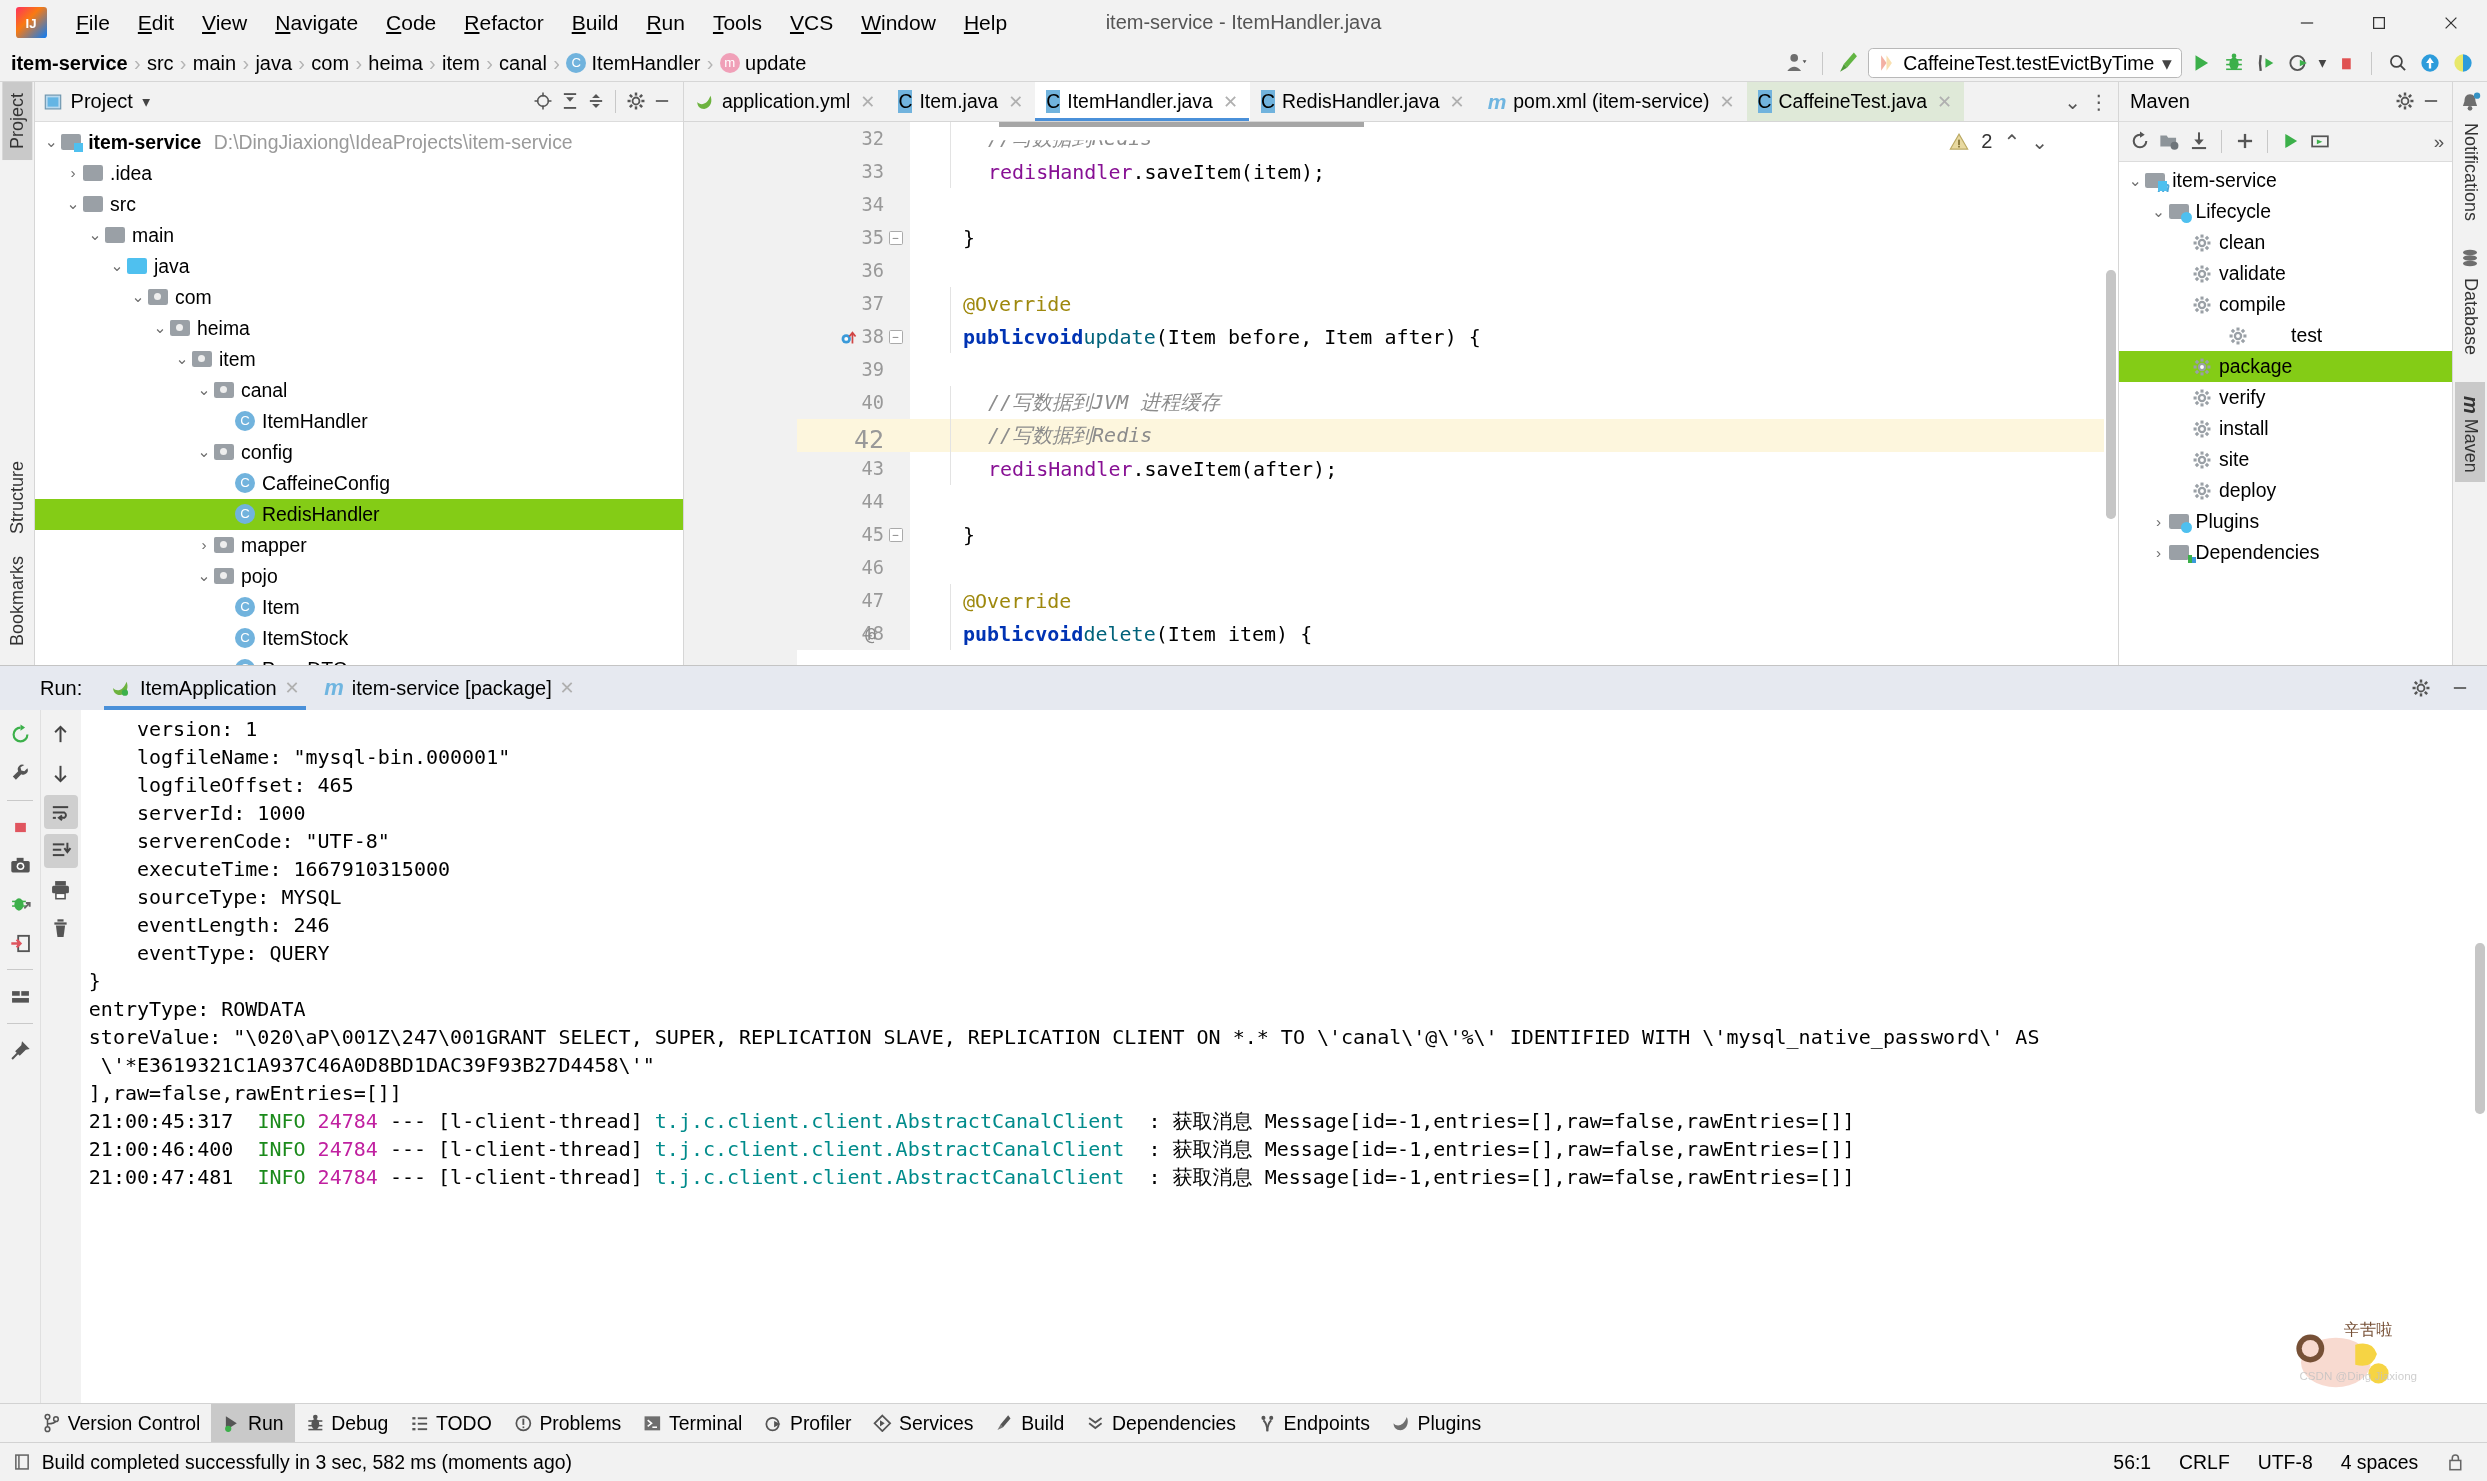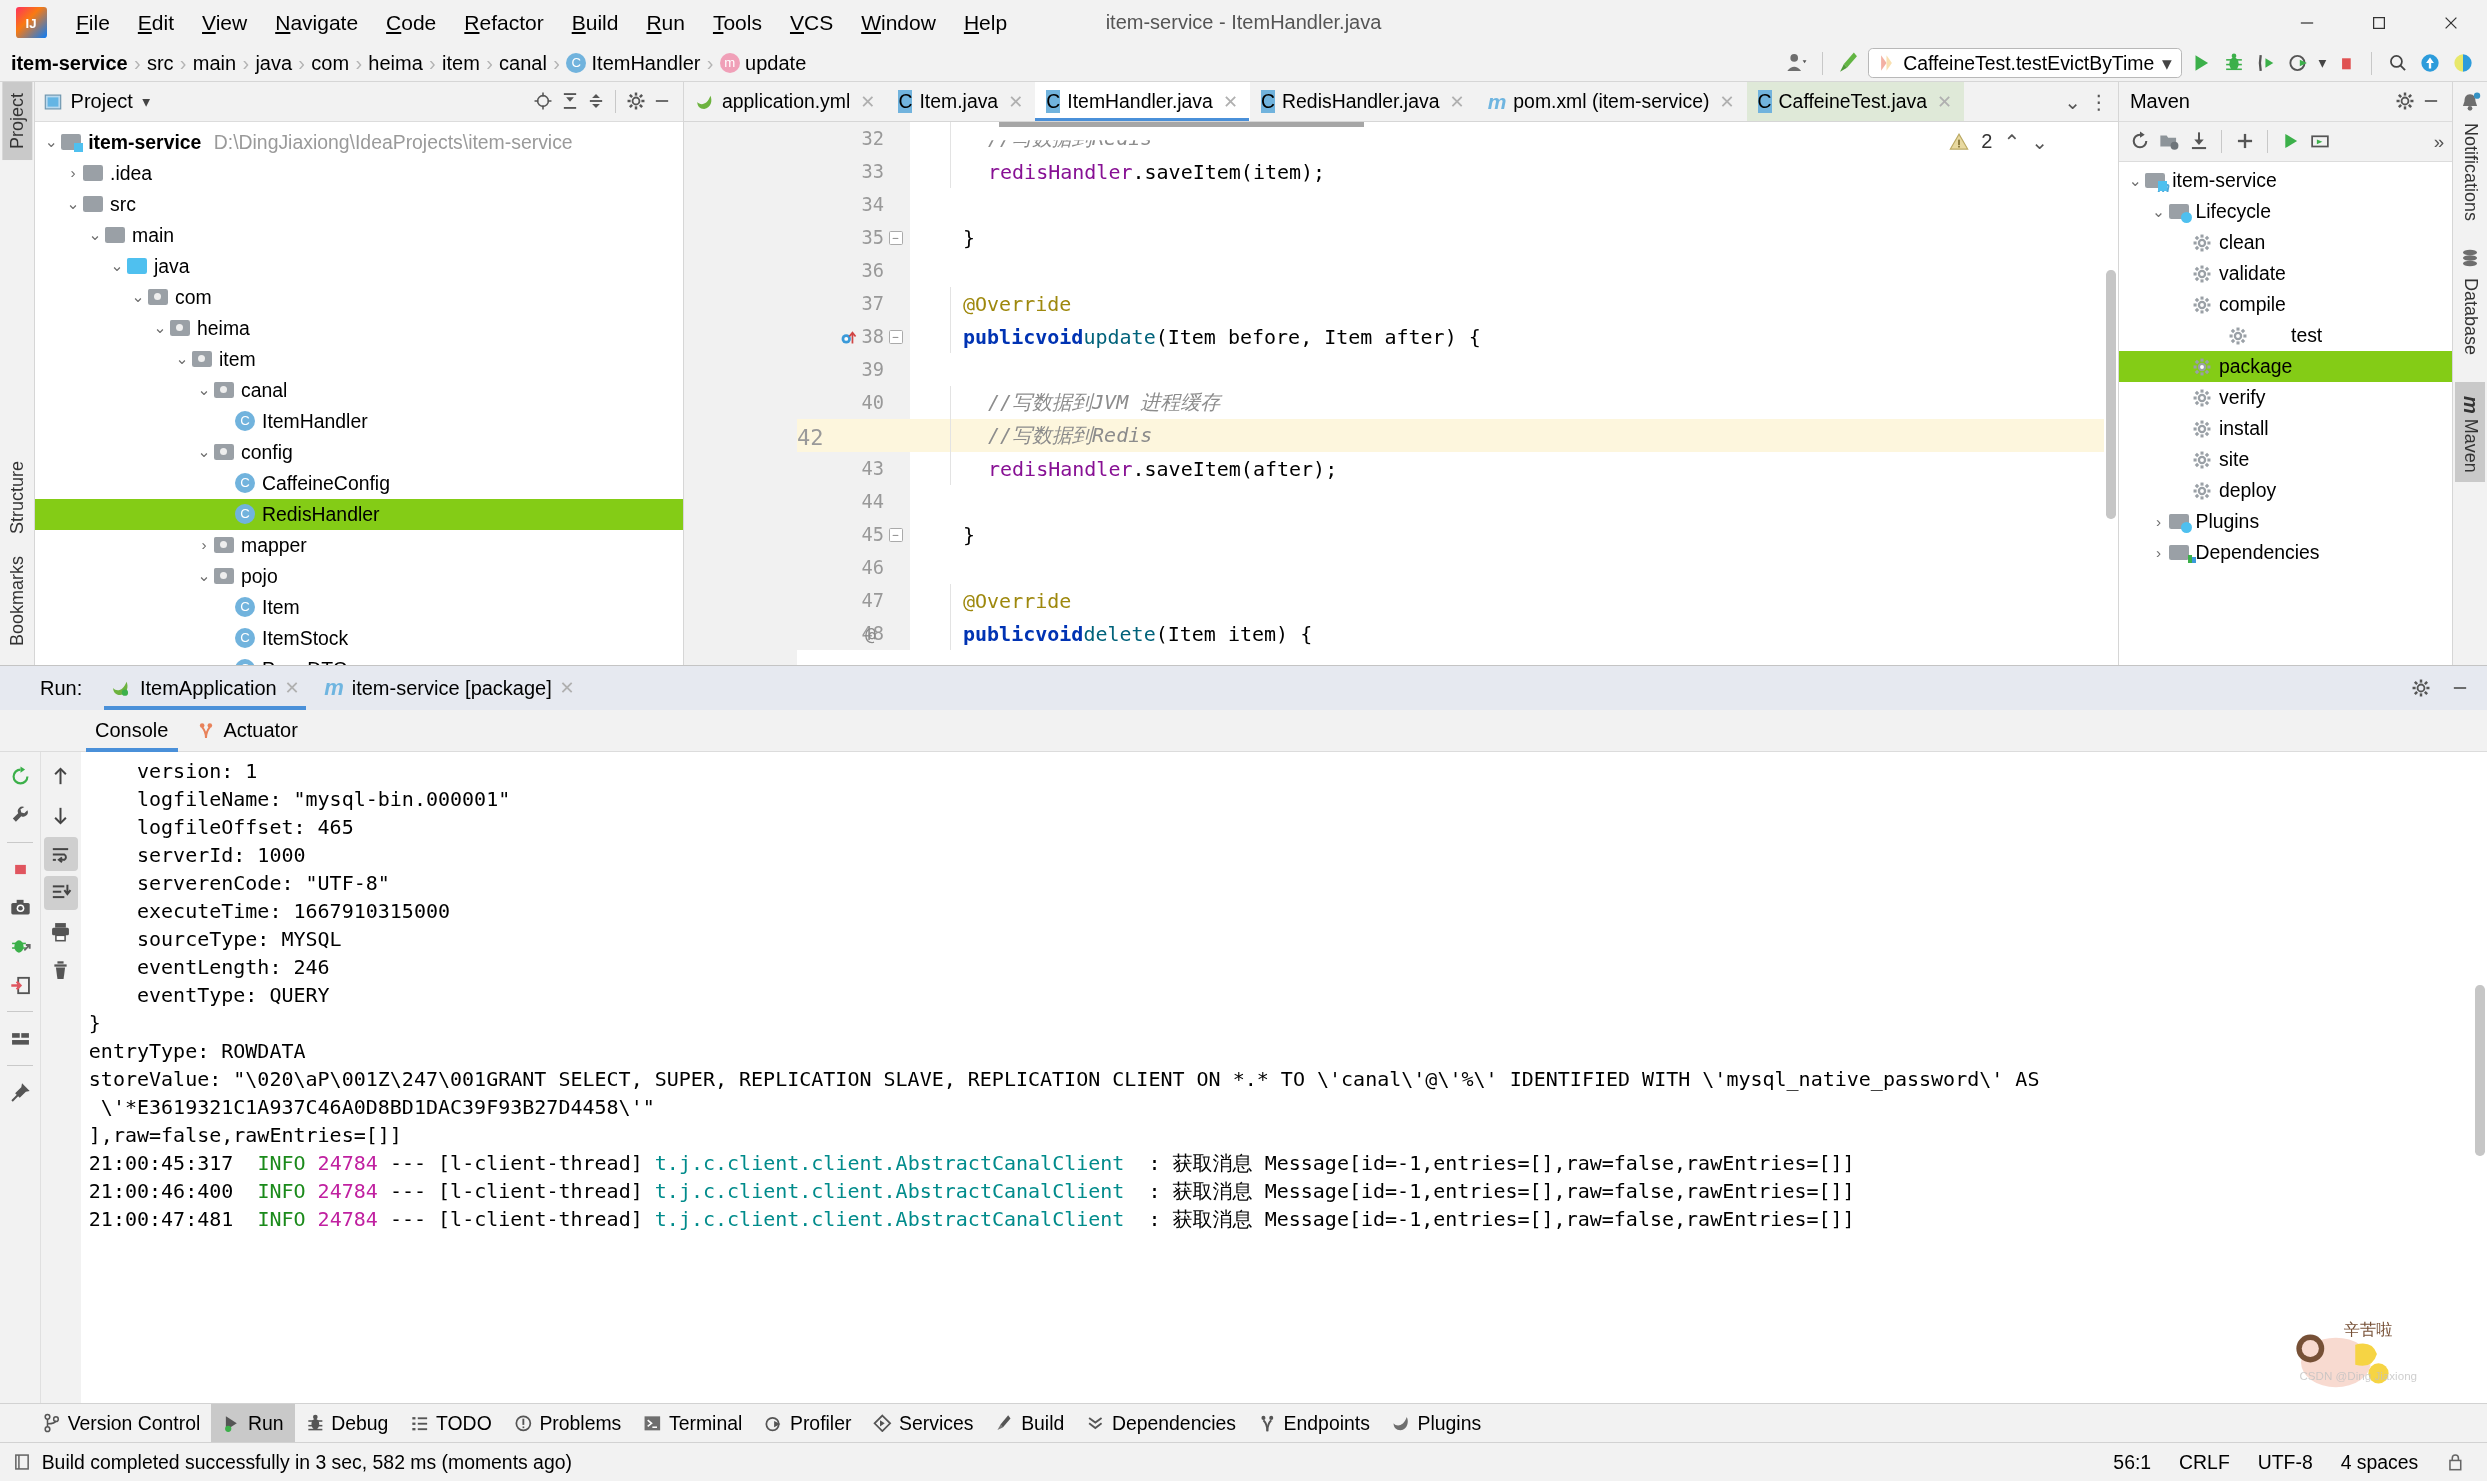--- a/index.html
+++ b/index.html
@@ -639,21 +639,21 @@
               </div>
               <div class="grow" style="margin-left: 113px;">
                 <div style="position:absolute;left:-113px;top:0;width:113px;height:33px;background:#f1f1f1;"></div>
                 <div style="position:absolute;left:-113px;top:6.2px;width:87px;text-align:right;font-family:'DejaVu Sans Mono',monospace;font-size:18.7px;color:#999;">40</div>
                 <div class="ind-guide" style="left:40px;"></div>
                 <div class="ind-guide" style="left:40px;"></div>
                 <div class="codeline" style="position:absolute;left:78px;top:0;"><span class="cmt">//写数据到JVM 进程缓存</span></div>
               </div>
               <div class="grow hl" style="margin-left: 113px;">
                 <div style="position:absolute;left:-113px;top:0;width:113px;height:33px;background:#fdf6dd;"></div>
-                <div style="position:absolute;left:-113px;top:6px;width:87px;font-family:'DejaVu Sans Mono',monospace;font-size:22px;color:#999;">42</div>
+                <div style="position:absolute;left:-113px;top:6px;width:87px;text-align:right;font-family:'DejaVu Sans Mono',monospace;font-size:25px;color:#999;">42</div>
                 <div class="ind-guide" style="left:40px;"></div>
                 <div class="ind-guide" style="left:40px;"></div>
                 <div class="codeline" style="position:absolute;left:78px;top:0;"><span class="cmt">//写数据到Redis</span></div>
               </div>
               <div class="grow" style="margin-left: 113px;">
                 <div style="position:absolute;left:-113px;top:0;width:113px;height:33px;background:#f1f1f1;"></div>
                 <div style="position:absolute;left:-113px;top:6.2px;width:87px;text-align:right;font-family:'DejaVu Sans Mono',monospace;font-size:18.7px;color:#999;">43</div>
                 <div class="ind-guide" style="left:40px;"></div>
                 <div class="ind-guide" style="left:40px;"></div>
                 <div class="codeline" style="position:absolute;left:78px;top:0;"><span class="fld">redisHandler</span>.saveItem(after);</div>
@@ -1038,34 +1038,20 @@
             </svg>
         </div>
         <div class="tb-ico">
           <svg width="20" height="20" viewBox="0 0 26 26">
               <line x1="5" y1="13" x2="21" y2="13" stroke="#555" stroke-width="2.2"></line>
             </svg>
         </div>
       </div>
     </div>
 
-    <div class="consolebar">
-      <div class="ctab active">
-        <span>Console</span>
-      </div>
-      <div class="ctab">
-        <svg width="20" height="20" viewBox="0 0 26 26">
-            <circle cx="8" cy="6" r="3" fill="#e8825a"></circle>
-            <circle cx="18" cy="6" r="3" fill="#e8825a"></circle>
-            <path d="M8 8 Q13 14 13 22" stroke="#e8825a" stroke-width="2.6" fill="none"></path>
-            <path d="M18 8 Q13 14 13 22" stroke="#e8825a" stroke-width="2.6" fill="none"></path>
-          </svg>
-        <span>Actuator</span>
-      </div>
-    </div>
 
     <div class="console-body">
       <div class="console-left-tb">
         <div class="tbcol">
           <div class="tbtn">
             <svg width="23" height="23" viewBox="0 0 30 30">
                 <path d="M24 15 A9 9 0 1 1 15 6" fill="none" stroke="#3cb04a" stroke-width="2.8"></path>
                 <path d="M15 2 L15 10 L21 6 Z" fill="#3cb04a"></path>
               </svg>
           </div>

